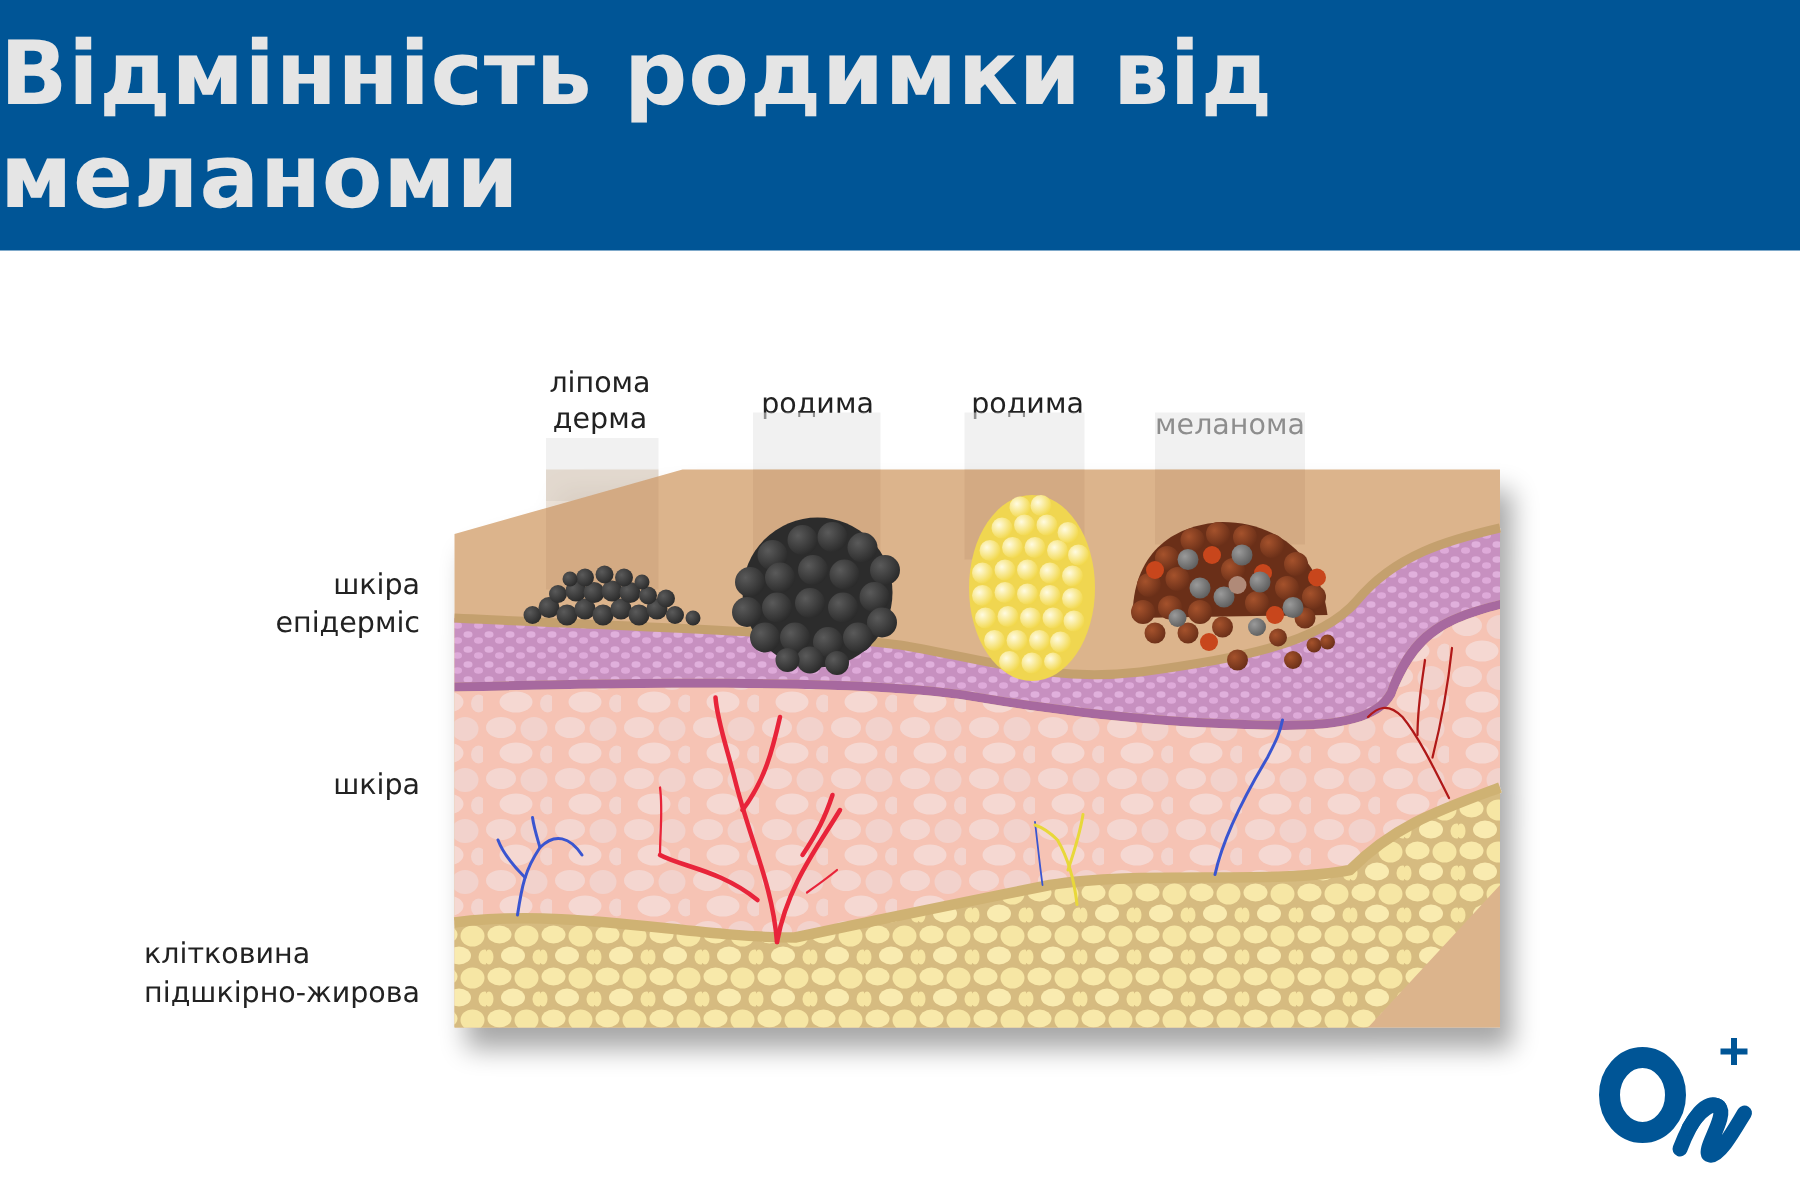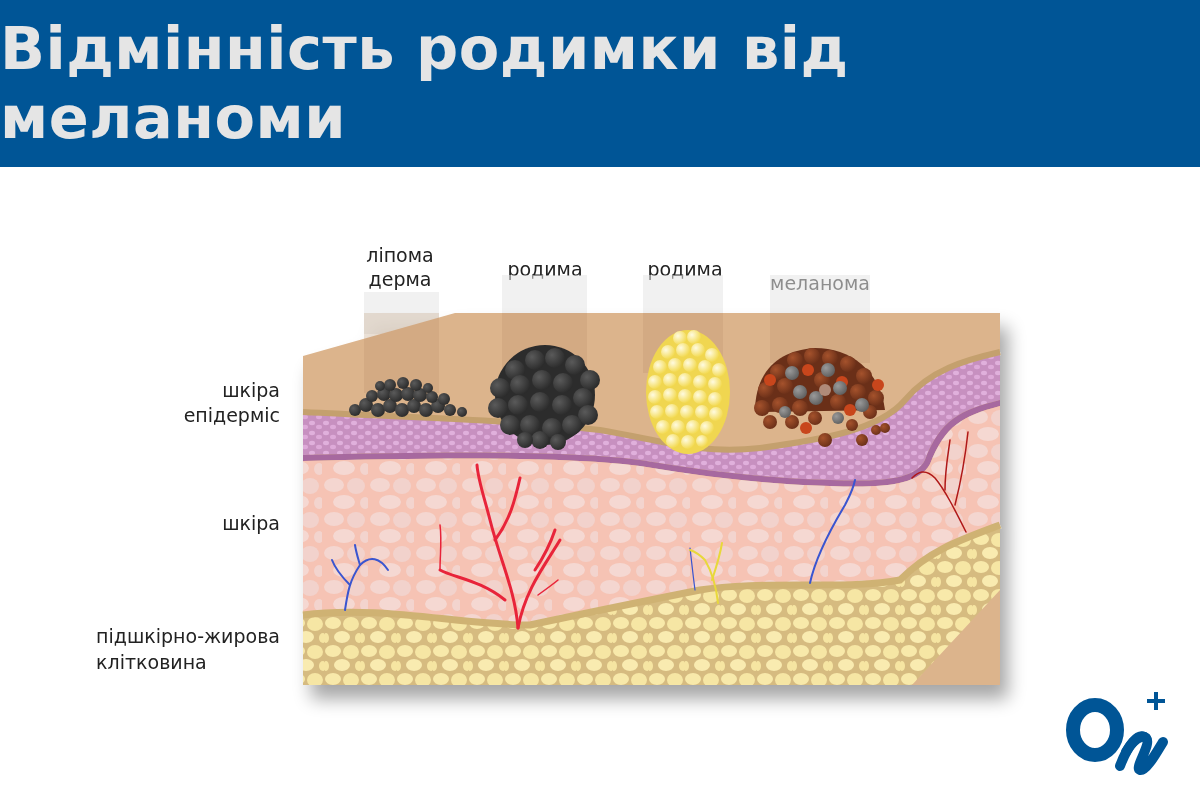--- a/index.html
+++ b/index.html
@@ -24,22 +24,22 @@
   <div>дерма</div>
 </div>
 <div class="col-label" style="left:485px; top:257px; width:120px;">родима</div>
 <div class="col-label" style="left:625px; top:257px; width:120px;">родима</div>
 <div class="col-label" style="left:755px; top:271px; width:130px;">меланома</div>
 
 <div class="layer-label" style="top:377px;">шкіра</div>
 <div class="layer-label" style="top:402px;">епідерміс</div>
 <div class="layer-label" style="top:510px;">шкіра</div>
 <div class="layer-label" style="top:623px;">
+  <div>клітковина</div>
   <div>підшкірно-жирова</div>
-  <div>клітковина</div>
 </div>
 
 <svg class="diagram" viewBox="0 0 1200 800" xmlns="http://www.w3.org/2000/svg">
   <defs>
     <filter id="shadow" x="-10%" y="-10%" width="130%" height="140%">
       <feGaussianBlur in="SourceAlpha" stdDeviation="9"></feGaussianBlur>
       <feOffset dx="8" dy="14"></feOffset>
       <feComponentTransfer>
           <feFuncA type="linear" slope="0.35"></feFuncA>
         </feComponentTransfer>

